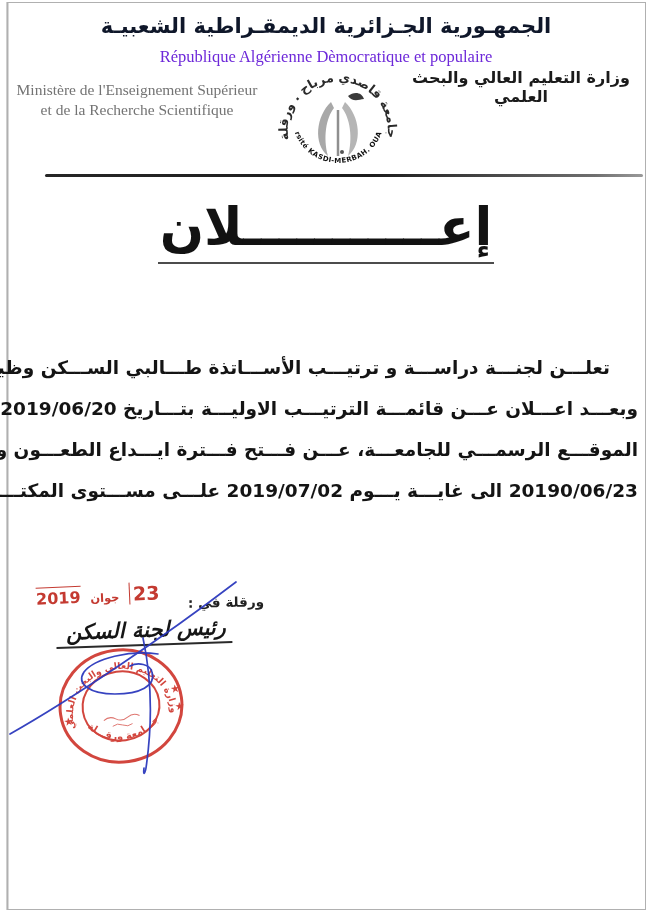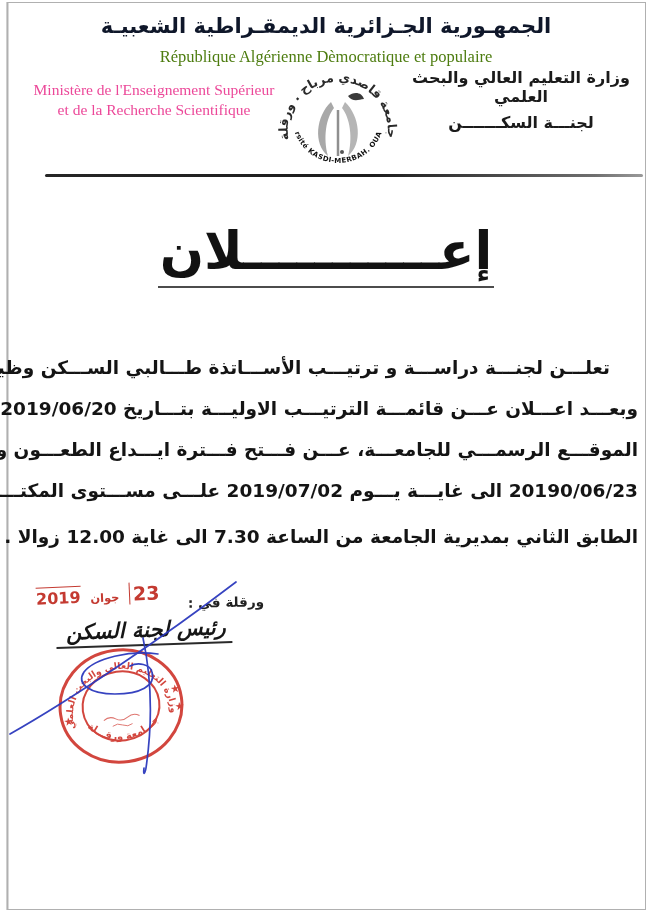--- a/index.html
+++ b/index.html
@@ -15,39 +15,39 @@
     pointer-events:none;
   }
   
   .republic-ar{
     top:14px;left:0;width:652px;text-align:center;
     font-size:21px;font-weight:bold;letter-spacing:.5px;color:#0f172a;
   }
   .republic-fr{
     top:47px;left:0;width:652px;text-align:center;
     font-family:"Liberation Serif","DejaVu Serif",serif;
-    font-size:16.5px;color:#4d7c0f;
+    font-size:16.5px;color:#6d28d9;
   }
   .ministry-fr{
-    left:18px;top:80px;width:272px;text-align:center;
+    left:1px;top:80px;width:272px;text-align:center;
     font-family:"Liberation Serif","DejaVu Serif",serif;
-    font-size:15.5px;line-height:1.3;color:#ec4899;
+    font-size:15.5px;line-height:1.3;color:#737373;
   }
   .ministry-ar{
     left:398px;top:68px;width:246px;text-align:center;direction:rtl;
     font-weight:bold;font-size:16px;color:#1b1b1b;
   }
   .ministry-ar div{margin-bottom:7px;}
   .logo-wrap{left:276px;top:66px;width:124px;height:124px;}
   .divider{
     left:45px;top:174px;width:598px;height:3px;border-radius:2px;
     background:linear-gradient(to right,#262626 0%,#1c1c1c 55%,#6f6f6f 92%,#9a9a9a 100%);
   }
   
-  .title-row{top:197px;left:0;width:652px;text-align:center;direction:rtl;margin-top:24px;}
+  .title-row{top:197px;left:0;width:652px;text-align:center;direction:rtl;}
   .title-row span{
     display:inline-block;min-width:288px;text-align:center;
     font-size:52px;font-weight:bold;color:#121212;
     padding:0 2px 5px 2px;border-bottom:2px solid #4c4c4c;
   }
   
   .body-text{left:32px;top:347px;width:606px;direction:rtl;}
   .body-line{
     height:41px;line-height:41px;white-space:nowrap;
     font-size:18.5px;font-weight:bold;color:#141414;
@@ -108,35 +108,33 @@
       <path d="M 69,36 C 84,50 87,78 72,90 C 77,72 74,52 66,42 Z" fill="#b5b5b5"></path>
       <path d="M 62,44 L 62,90" stroke="#8f8f8f" stroke-width="2.5" fill="none"></path>
       <path d="M 72,30 C 78,25 86,26 88,33 C 82,34 76,36 72,30 Z" fill="#3a3a3a"></path>
       <circle cx="66" cy="86" r="2" fill="#555"></circle>
     </g>
   </svg>
 </div>
 
 <div class="abs ministry-ar">
   <div>وزارة التعليم العالي والبحث العلمي</div>
-  <div>لجنـــة السكـــــــن</div>
 </div>
 
 <div class="abs divider"></div>
 
 <div class="abs title-row">
   <span>إعـــــــــــلان</span>
 </div>
 
 <div class="abs body-text">
   <div class="body-line indent">تعلـــن لجنـــة دراســـة و ترتيـــب الأســـاتذة طـــالبي الســـكن وظيفيـــي ،انـــه</div>
   <div class="body-line">وبعـــد اعـــلان عـــن قائمـــة الترتيـــب الاوليـــة بتـــاريخ 2019/06/20 المنشـــورة في</div>
   <div class="body-line">الموقـــع الرسمـــي للجامعـــة، عـــن فـــتح فـــترة ايـــداع الطعـــون وذلـــك ابتـــدأ مـــن تـــاريخ</div>
   <div class="body-line">20190/06/23 الى غايـــة يـــوم 2019/07/02 علـــى مســـتوى المكتـــب رقـــم 10</div>
-  <div class="body-line last">الطابق الثاني بمديرية الجامعة من الساعة 7.30 الى غاية 12.00 زوالا .</div>
 </div>
 
 <div class="abs place-label">ورقلة في :</div>
 
 <div class="abs date-stamp">
   <span class="day">23</span>
   <span class="month">جوان</span>
   <span class="year">2019</span>
 </div>
 

